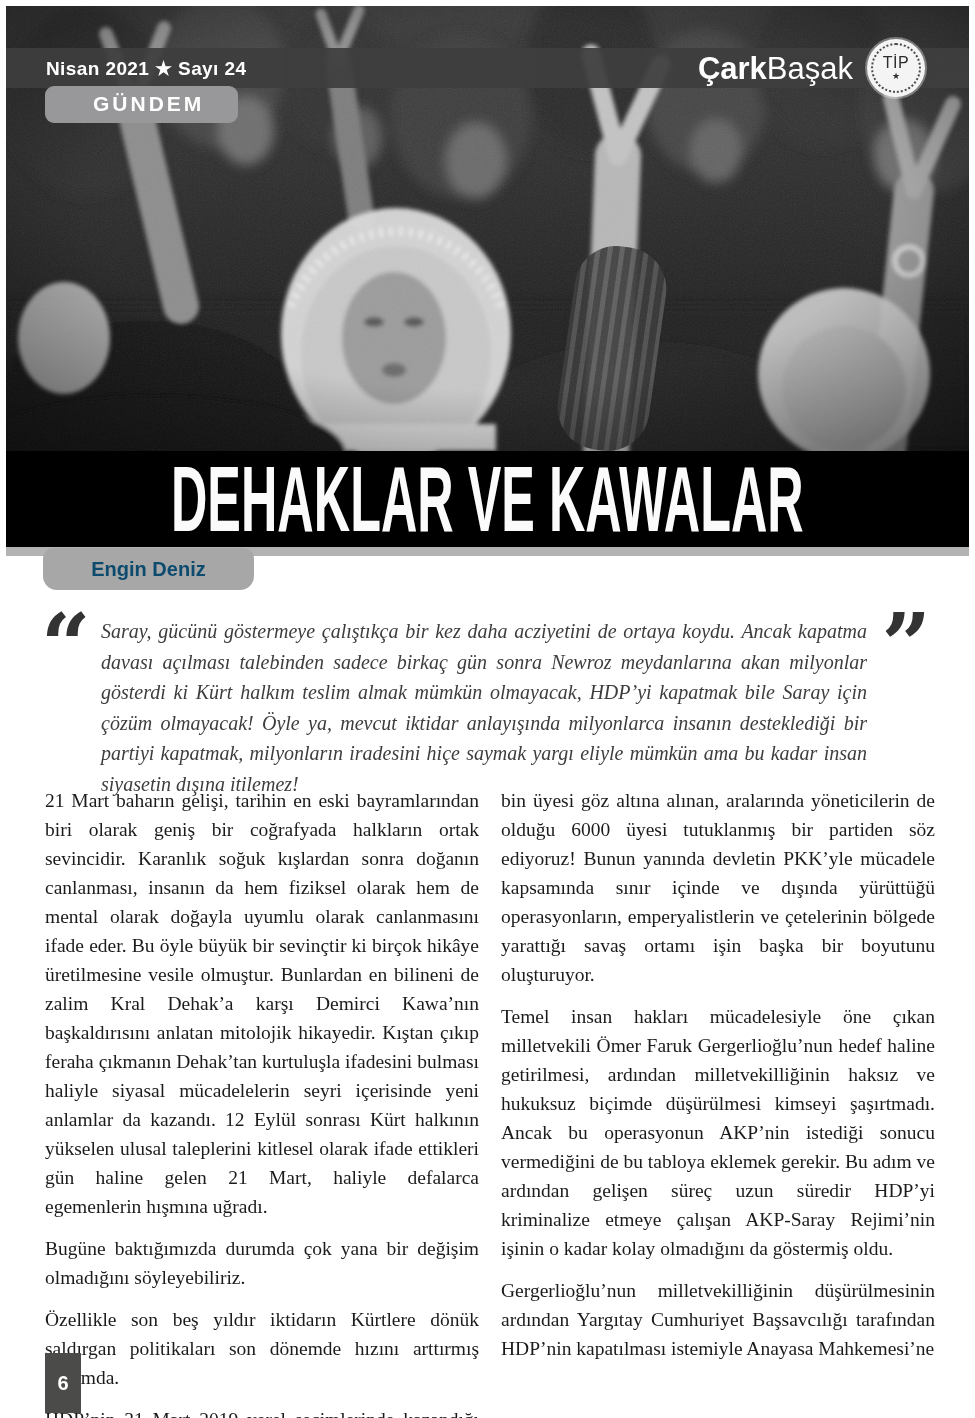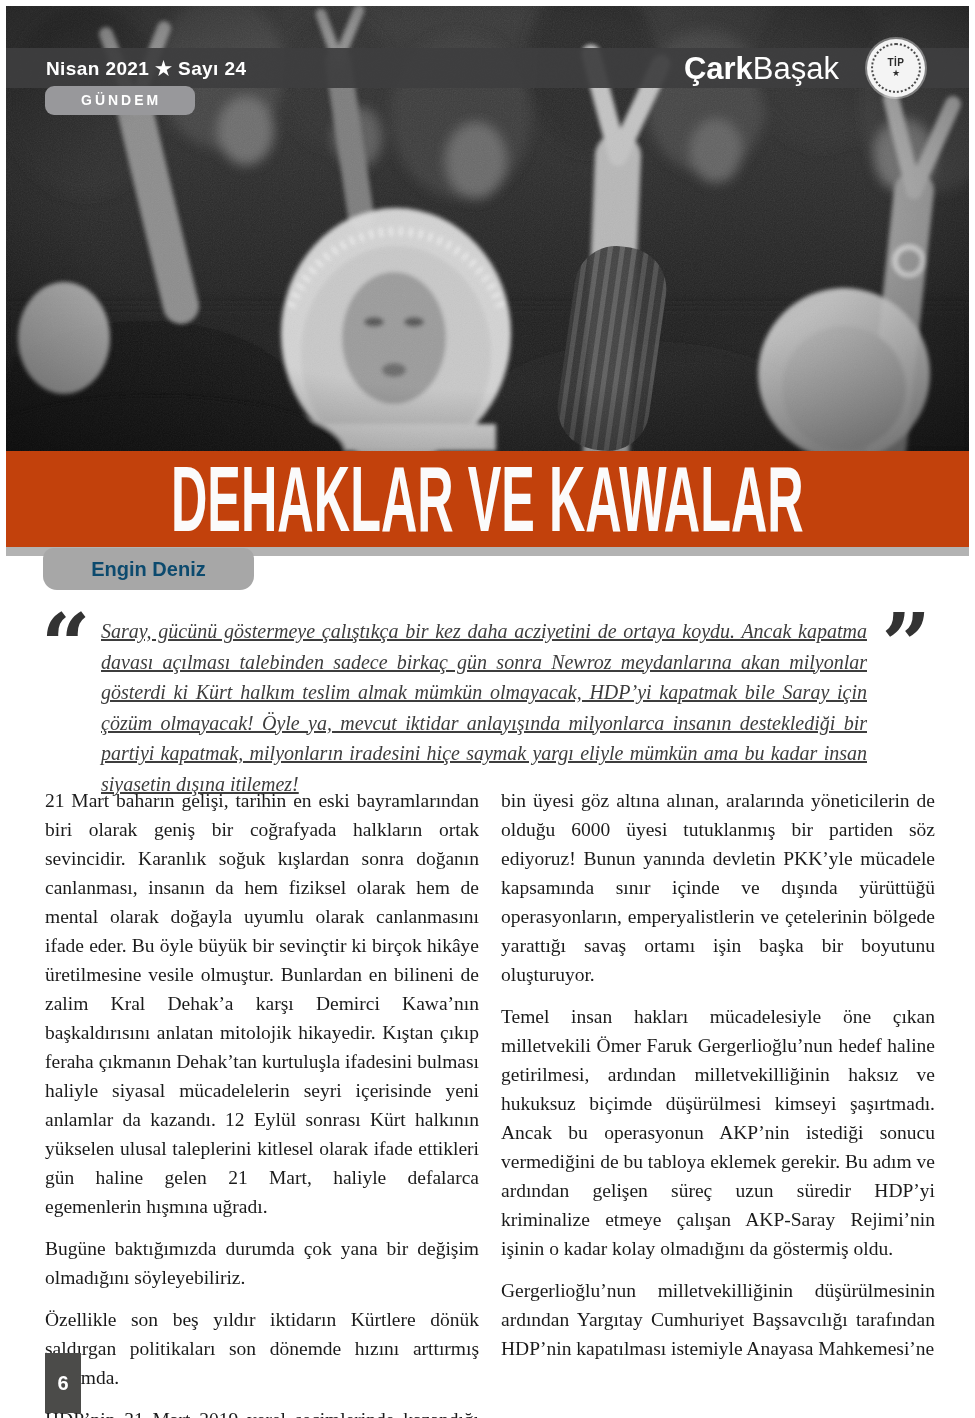--- a/index.html
+++ b/index.html
@@ -14,47 +14,47 @@
     background:#222; overflow:hidden;
   }
   .hero svg { position:absolute; left:0; top:0; width:100%; height:100%; }
 
   .issue-bar {
     position:absolute; top:42px; left:0; right:0; height:40px;
     background:rgba(62,62,64,0.93); display:flex; align-items:center;
     padding:0 44px 0 40px; box-sizing:border-box; z-index:3;
   }
   .issue-text { color:#fff; font-weight:bold; font-size:19px; letter-spacing:0.4px; }
-  .brand { margin-left:auto; display:flex; align-items:center; gap:28px; }
+  .brand { margin-left:auto; display:flex; align-items:center; gap:14px; }
   .brand-text { color:#fff; font-size:31px; line-height:1; }
   .brand-text .b { font-weight:800; }
   .brand-text .l { font-weight:400; }
   .emblem {
     width:58px; height:58px; border-radius:50%; background:#f4f4f4;
     display:flex; align-items:center; justify-content:center; flex:0 0 auto;
     box-shadow:0 0 0 2px rgba(255,255,255,.35);
   }
   .emblem-inner {
     width:46px; height:46px; border-radius:50%; border:2px dotted #4a4a4a;
     display:flex; flex-direction:column; align-items:center; justify-content:center;
     color:#2c2c2c; line-height:1;
   }
-  .emblem-inner .t { font-weight:700; font-size:10px; letter-spacing:.5px; }
+  .emblem-inner .t { font-weight:400; font-size:16px; letter-spacing:.5px; }
   .emblem-inner .s { font-size:9px; margin-top:1px; }
 
   .gundem-pill {
     position:absolute; top:80px; left:39px; z-index:3;
     background:#98989b; color:#fff; font-weight:bold; letter-spacing:3px;
-    font-size:14px; padding:6px 34px 7px 36px; border-radius:9px;
+    font-size:21px; padding:6px 34px 7px 48px; border-radius:9px;
   }
 
   
   .title-band {
     position:absolute; top:451px; left:6px; right:6px; height:96px;
-    background:#c2410c; display:flex; align-items:center; justify-content:center;
+    background:#000000; display:flex; align-items:center; justify-content:center;
     overflow:visible; z-index:2;
   }
   .title-band h1 {
     margin:0; color:#fbfbfb; font-weight:800; font-size:84px; white-space:nowrap;
     transform:scaleX(0.60) scaleY(1.10); transform-origin:center;
     font-family:"Liberation Sans", sans-serif; letter-spacing:0;
   }
   .strip { position:absolute; top:547px; left:6px; right:6px; height:9px; background:#b3b3b3; z-index:1; }
 
   .author-pill {
@@ -67,21 +67,21 @@
   
   .quote { position:absolute; top:616px; left:45px; right:42px; }
   .qmark {
     position:absolute; font-family:"DejaVu Serif", serif; font-weight:bold;
     font-size:86px; color:#333333; line-height:1; height:48px; overflow:visible;
   }
   .qmark.open  { left:-4px; top:-14px; }
   .qmark.close { right:2px; top:-14px; }
   .quote-text {
     margin:0 66px 0 56px; font-family:"Liberation Serif", serif; font-style:italic;
-    font-size:20px; line-height:30.5px; text-align:justify; color:#3d3d3d;text-decoration:underline;
+    font-size:20px; line-height:30.5px; text-align:justify; color:#3d3d3d;
   }
 
   
   .columns { position:absolute; top:786px; left:45px; right:40px; display:flex; gap:22px; }
   .col {
     flex:1 1 0; font-family:"Liberation Serif", serif; font-size:19.5px;
     line-height:29px; text-align:justify; color:#1b1b1b;
   }
   .col p { margin:0 0 13px 0; }
 

